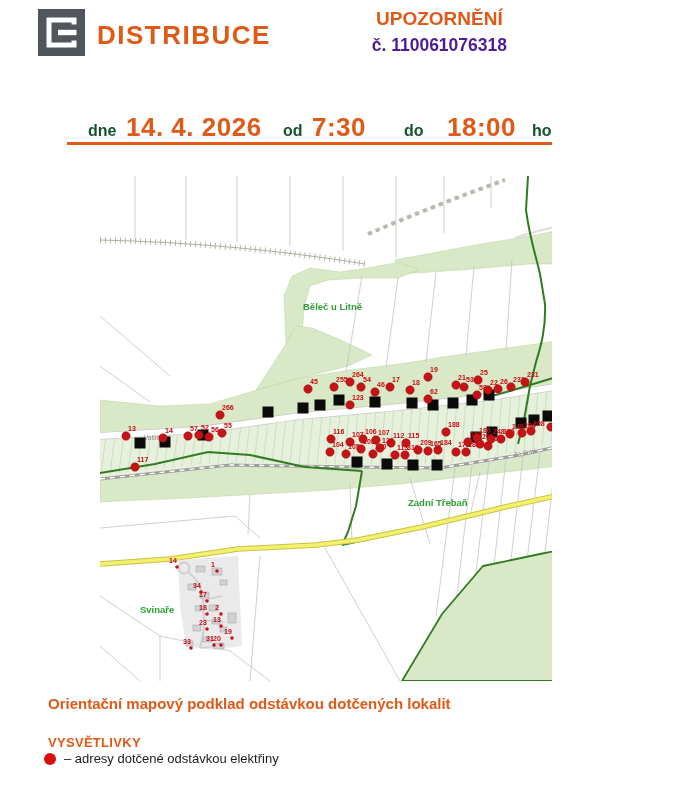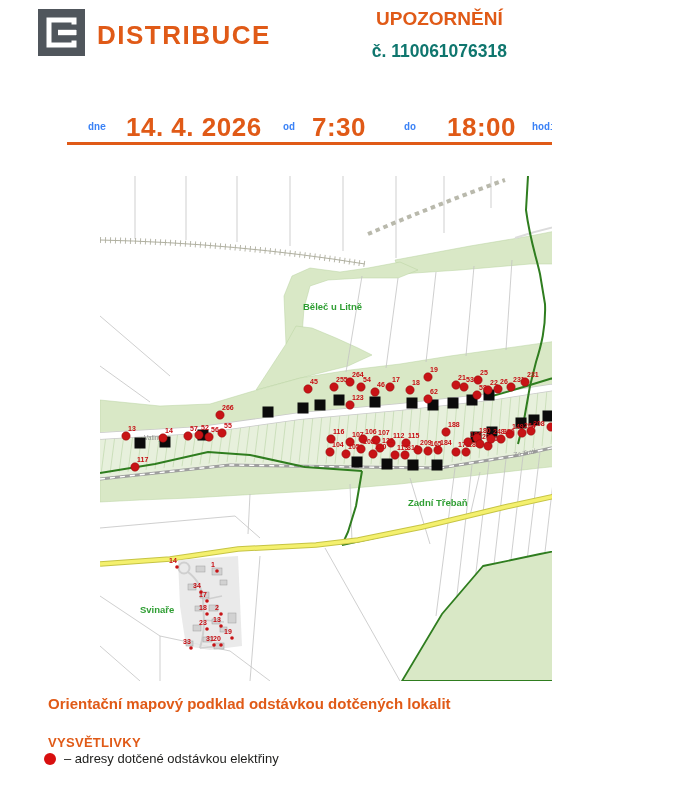--- a/index.html
+++ b/index.html
@@ -6,24 +6,24 @@
   .page{position:relative;width:552px;height:796px;background:#fff;overflow:hidden;
         font-family:"Liberation Sans",sans-serif;color:#1d1d1b;}
   :root{--orange:#e05a17;}
 
   
   .logo{position:absolute;left:38px;top:9px;}
   .brand{position:absolute;left:97px;top:20px;font-size:26px;font-weight:bold;
          color:var(--orange);letter-spacing:1.5px;}
   .notice{position:absolute;right:45px;top:6px;text-align:center;line-height:1.32;}
   .notice .n1{font-size:19px;font-weight:bold;color:var(--orange);}
-  .notice .n2{font-size:17.5px;font-weight:bold;color:#0f766e;margin-top:9px;}
+  .notice .n2{font-size:17.5px;font-weight:bold;color:#4c1d95;margin-top:3px;}
 
   
-  .sl{position:absolute;font-size:10px;font-weight:bold;color:#3b82f6;font-family:Liberation Mono, monospace;}
+  .sl{position:absolute;font-size:16px;font-weight:bold;color:#14532d;}
   .sv{position:absolute;font-size:26px;font-weight:bold;color:var(--orange);letter-spacing:0.5px;}
   .rule{position:absolute;left:67px;top:142px;width:570px;height:2.5px;background:var(--orange);}
 
   
   .map{position:absolute;left:100px;top:176px;}
 
   
   .caption{position:absolute;left:48px;top:695px;font-size:15px;font-weight:bold;color:var(--orange);}
   .legend-title{position:absolute;left:48px;top:735px;font-size:13px;font-weight:bold;color:var(--orange);letter-spacing:0.3px;}
   .legend-row{position:absolute;left:44px;display:flex;align-items:center;gap:8px;font-size:13px;color:#1d1d1b;}

